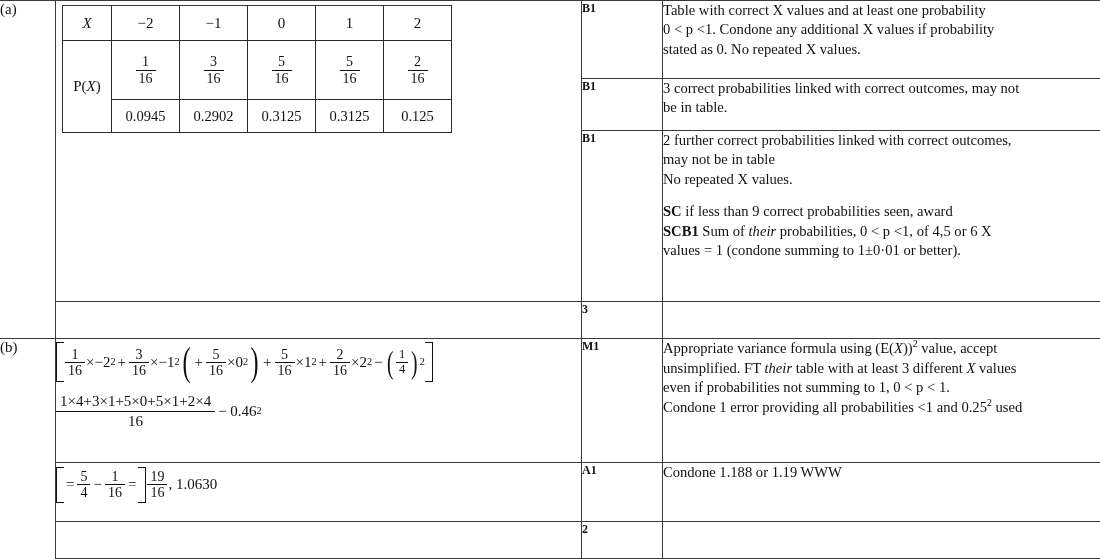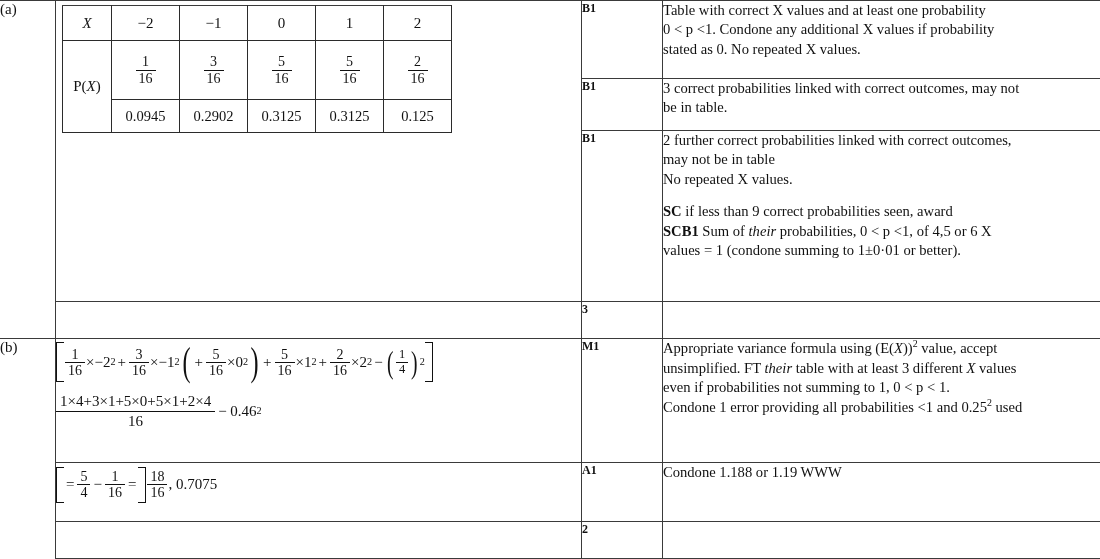--- a/index.html
+++ b/index.html
@@ -335,24 +335,24 @@
           <span class="op">−</span>
           <span class="frac">
             <span class="num">1</span>
             <span class="den">16</span>
           </span>
           <span class="op">=</span>
         </span>
         <span class="sqb r" style="height:36px"></span>
         <span class="math">
           <span class="frac">
-            <span class="num">18</span>
-            <span class="den">16</span>
-          </span>
-          <span>, 0.7075</span>
+            <span class="num">19</span>
+            <span class="den">16</span>
+          </span>
+          <span>, 1.0630</span>
         </span>
       </div>
     </td>
     <td class="col-mark markcell">A1</td>
     <td class="col-note notecell">
       <p>Condone 1.188 or 1.19 WWW</p>
     </td>
   </tr>
 
   <tr class="tot-row">

